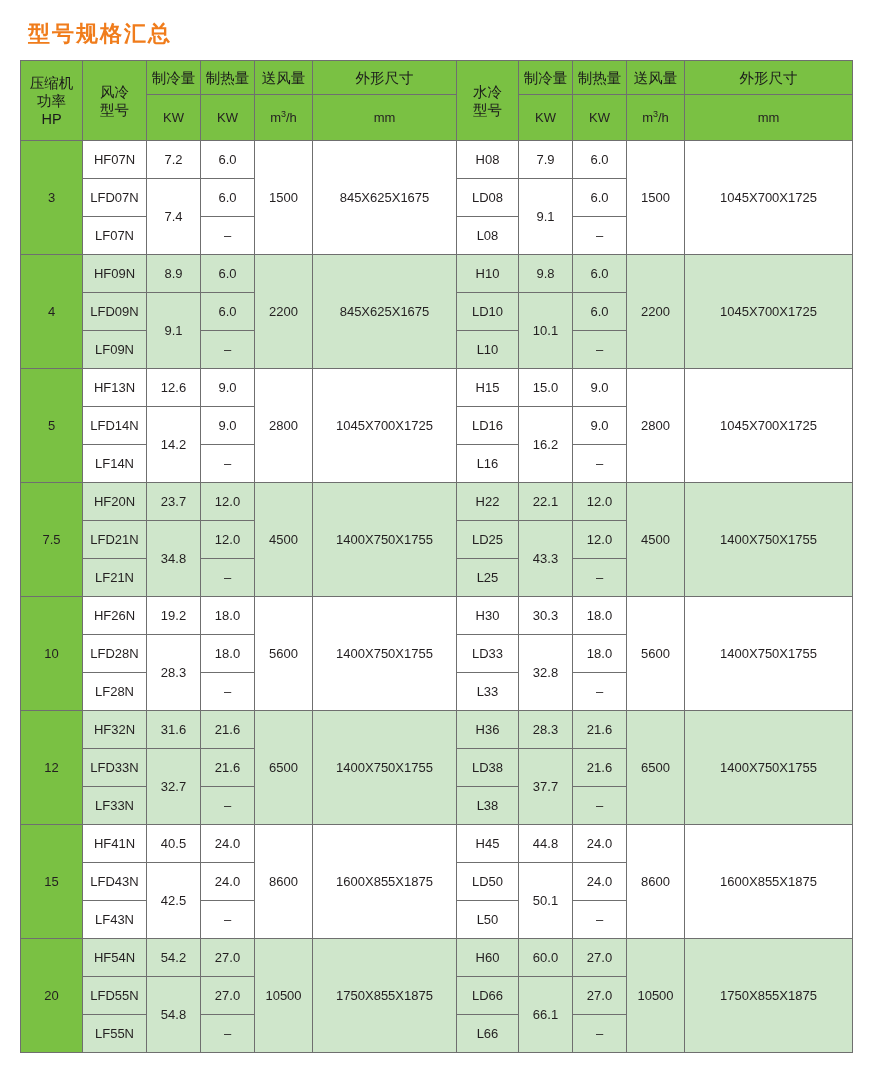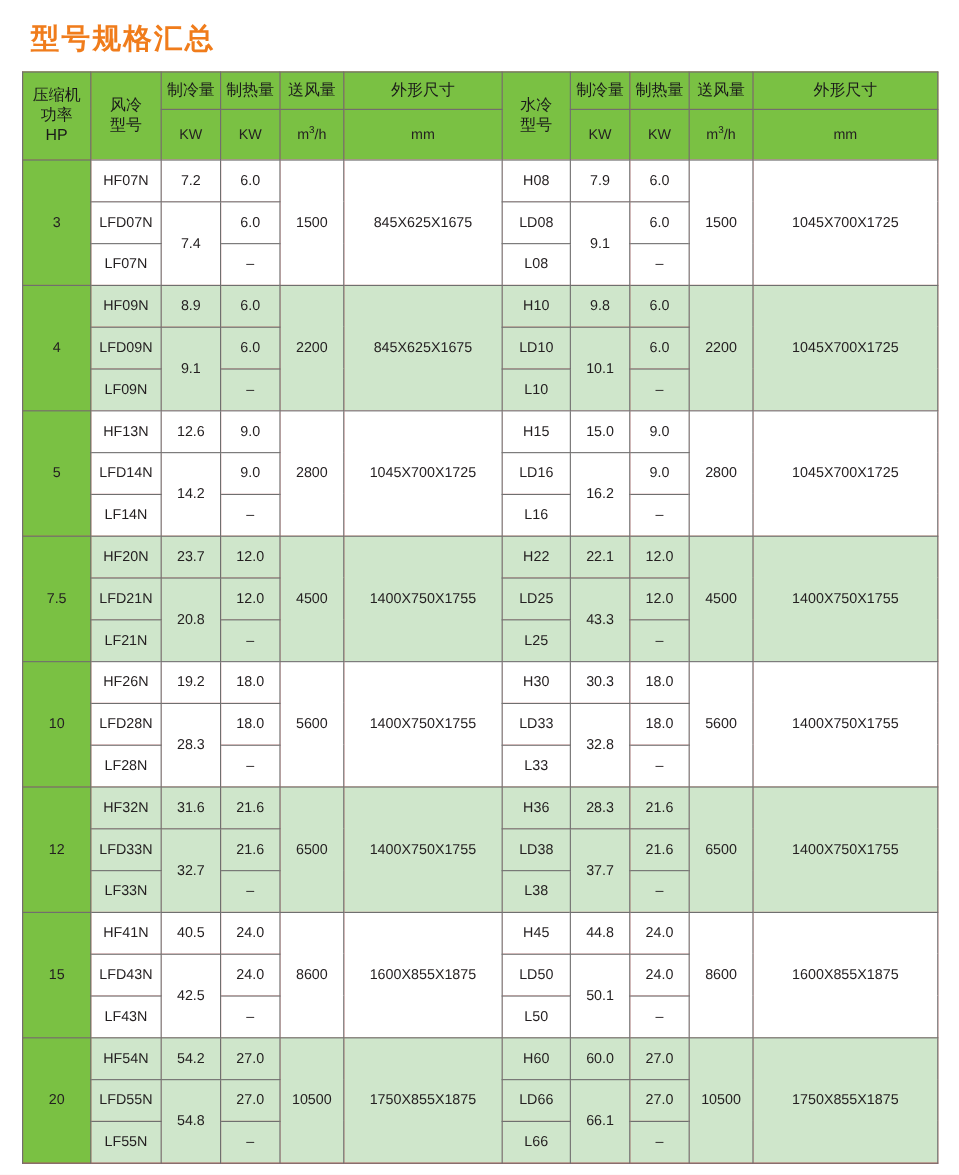--- a/index.html
+++ b/index.html
@@ -18,34 +18,34 @@
   }
 
   .page {
     width: 872px;
     height: 1068px;
     position: relative;
     padding: 0 20px;
   }
 
   .page-title {
-    font-size: 26px;
+    font-size: 22px;
     font-weight: bold;
     color: #f07c1b;
     letter-spacing: 2px;
     padding: 22px 0 14px 8px;
     line-height: 1.1;
     font-family: "DejaVu Sans", "Liberation Sans", sans-serif;
   }
 
   table.spec {
     width: 832px;
     border-collapse: collapse;
     table-layout: fixed;
-    background: #ef4444;
+    background: #fdba74;
   }
 
   table.spec td, table.spec th {
     border: 1px solid #6f6f6f;
     text-align: center;
     vertical-align: middle;
     font-size: 13px;
     font-weight: normal;
     padding: 0;
     line-height: 1.25;
@@ -229,21 +229,21 @@
           <td class="air" rowspan="3">4500</td>
           <td class="dim" rowspan="3">1400X750X1755</td>
           <td class="model">H22</td>
           <td class="num">22.1</td>
           <td class="num">12.0</td>
           <td class="air" rowspan="3">4500</td>
           <td class="dim" rowspan="3">1400X750X1755</td>
         </tr>
         <tr class="tint row-h">
           <td class="model">LFD21N</td>
-          <td class="num" rowspan="2">20.8</td>
+          <td class="num" rowspan="2">34.8</td>
           <td class="num">12.0</td>
           <td class="model">LD25</td>
           <td class="num" rowspan="2">43.3</td>
           <td class="num">12.0</td>
         </tr>
         <tr class="tint row-h">
           <td class="model">LF21N</td>
           <td class="dash">–</td>
           <td class="model">L25</td>
           <td class="dash">–</td>

